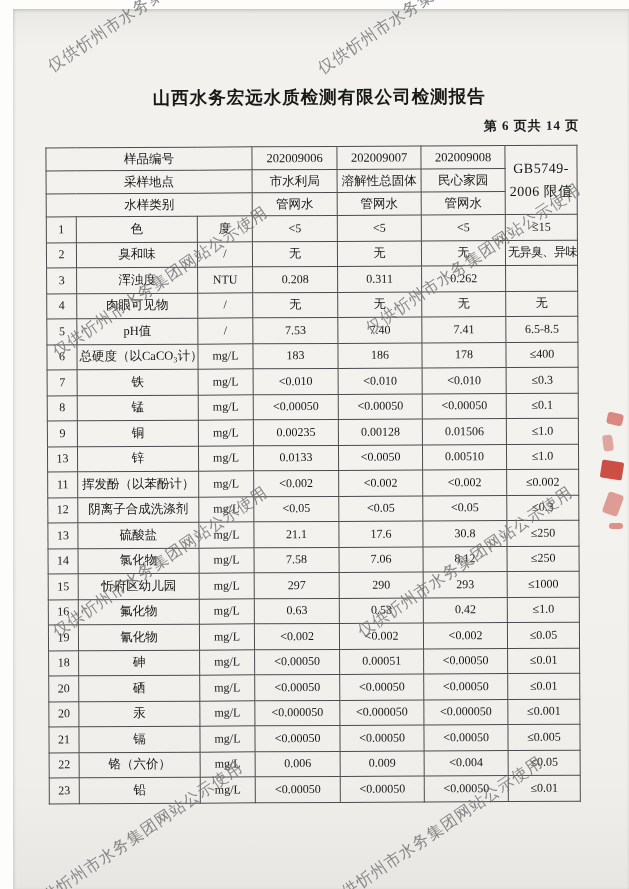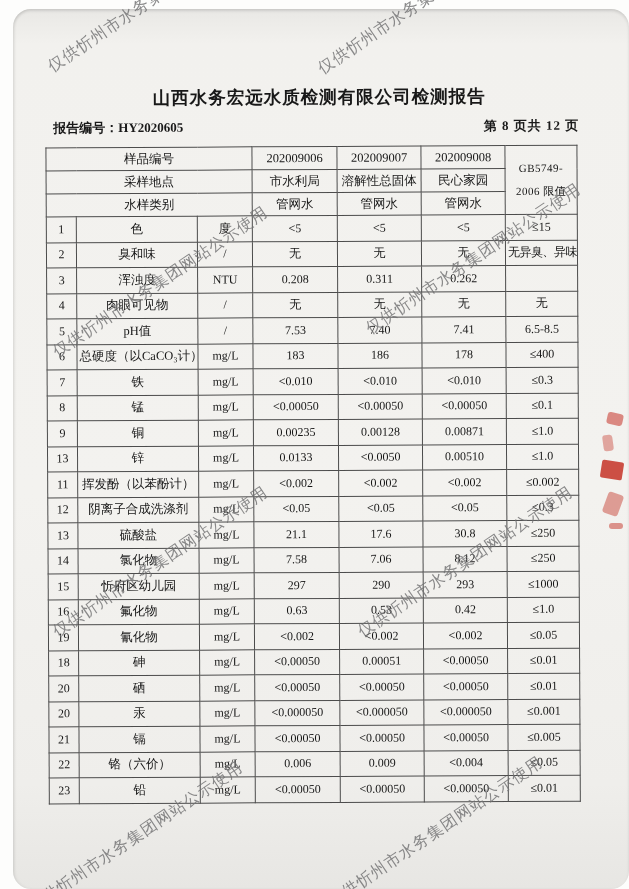--- a/index.html
+++ b/index.html
@@ -6,21 +6,20 @@
   body{
     width:629px;height:889px;position:relative;overflow:hidden;
     background:#fdfdfc;
     font-family:"Liberation Serif","DejaVu Serif",serif;
     color:#1d1d1d;
   }
   .page{
     position:absolute;left:13px;top:9px;right:0;bottom:0;
     background:linear-gradient(180deg,#e9e8e5 0%,#f2f1ee 4%,#f3f2ef 55%,#efeeeb 88%,#e7e6e3 100%);
     box-shadow:inset 0 2px 3px rgba(0,0,0,.12), inset 2px 0 3px rgba(0,0,0,.05);
-    border-radius:18px;
   }
   .content{
     position:absolute;left:0;top:0;right:0;bottom:0;
     transform:rotate(-0.3deg);
   }
   .doc-title{
     position:absolute;left:0;top:76px;width:616px;
     text-align:center;font-size:17.5px;font-weight:bold;letter-spacing:1px;
     color:#181818;
   }
@@ -37,21 +36,21 @@
     border:1px solid #4c4c4c;
     text-align:center;vertical-align:middle;
     padding:0 2px;overflow:hidden;white-space:nowrap;
   }
   thead td{height:22px;font-size:12.5px;}
   tbody td{height:24.5px;}
   td.name{text-align:left;padding-left:5px;font-size:12.5px;letter-spacing:0;}
   td.num{font-size:12px;}
   td.limit{font-size:12px;}
   td.limit.small{font-size:12px;letter-spacing:-0.5px;margin-left:41px;}
-  td.gb-limit{font-size:11px;line-height:23px;letter-spacing:0.5px;}
+  td.gb-limit{font-size:14px;line-height:23px;letter-spacing:0.5px;}
 
   .watermark-layer{position:absolute;left:0;top:0;right:0;bottom:0;pointer-events:none;z-index:5;}
   .wm{
     position:absolute;white-space:nowrap;
     font-family:"Liberation Sans","DejaVu Sans",sans-serif;
     font-size:16px;color:rgba(112,112,114,.82);letter-spacing:1px;
     transform:rotate(-34deg);transform-origin:left center;
   }
   .stamp{position:absolute;right:0;top:400px;width:34px;height:130px;z-index:6;filter:blur(.6px);}
   .stamp i{position:absolute;display:block;background:#c43226;border-radius:3px;}
@@ -63,22 +62,21 @@
 </style>
 </head>
 <body>
 
 <div class="page">
   <div class="content">
 
     <div class="doc-title">山西水务宏远水质检测有限公司检测报告</div>
 
     <div class="meta-line">
-      <span class="report-no"><span>报告编号：</span><span>HY2020605</span></span>
-      <span class="page-info">第 8 页共 12 页</span>
+      <span class="page-info">第 6 页共 14 页</span>
     </div>
 
     <table class="report">
       <colgroup>
         <col style="width:30px">
           <col style="width:121px">
           <col style="width:55px">
         <col style="width:85px">
           <col style="width:84px">
           <col style="width:84px">
@@ -180,21 +178,21 @@
             <td class="val">&lt;0.00050</td>
             <td class="val">&lt;0.00050</td>
             <td class="limit">≤0.1</td>
           </tr>
           <tr>
             <td class="num">9</td>
             <td class="name">铜</td>
             <td class="unit">mg/L</td>
             <td class="val">0.00235</td>
             <td class="val">0.00128</td>
-            <td class="val">0.00871</td>
+            <td class="val">0.01506</td>
             <td class="limit">≤1.0</td>
           </tr>
           <tr>
             <td class="num">13</td>
             <td class="name">锌</td>
             <td class="unit">mg/L</td>
             <td class="val">0.0133</td>
             <td class="val">&lt;0.0050</td>
             <td class="val">0.00510</td>
             <td class="limit">≤1.0</td>

